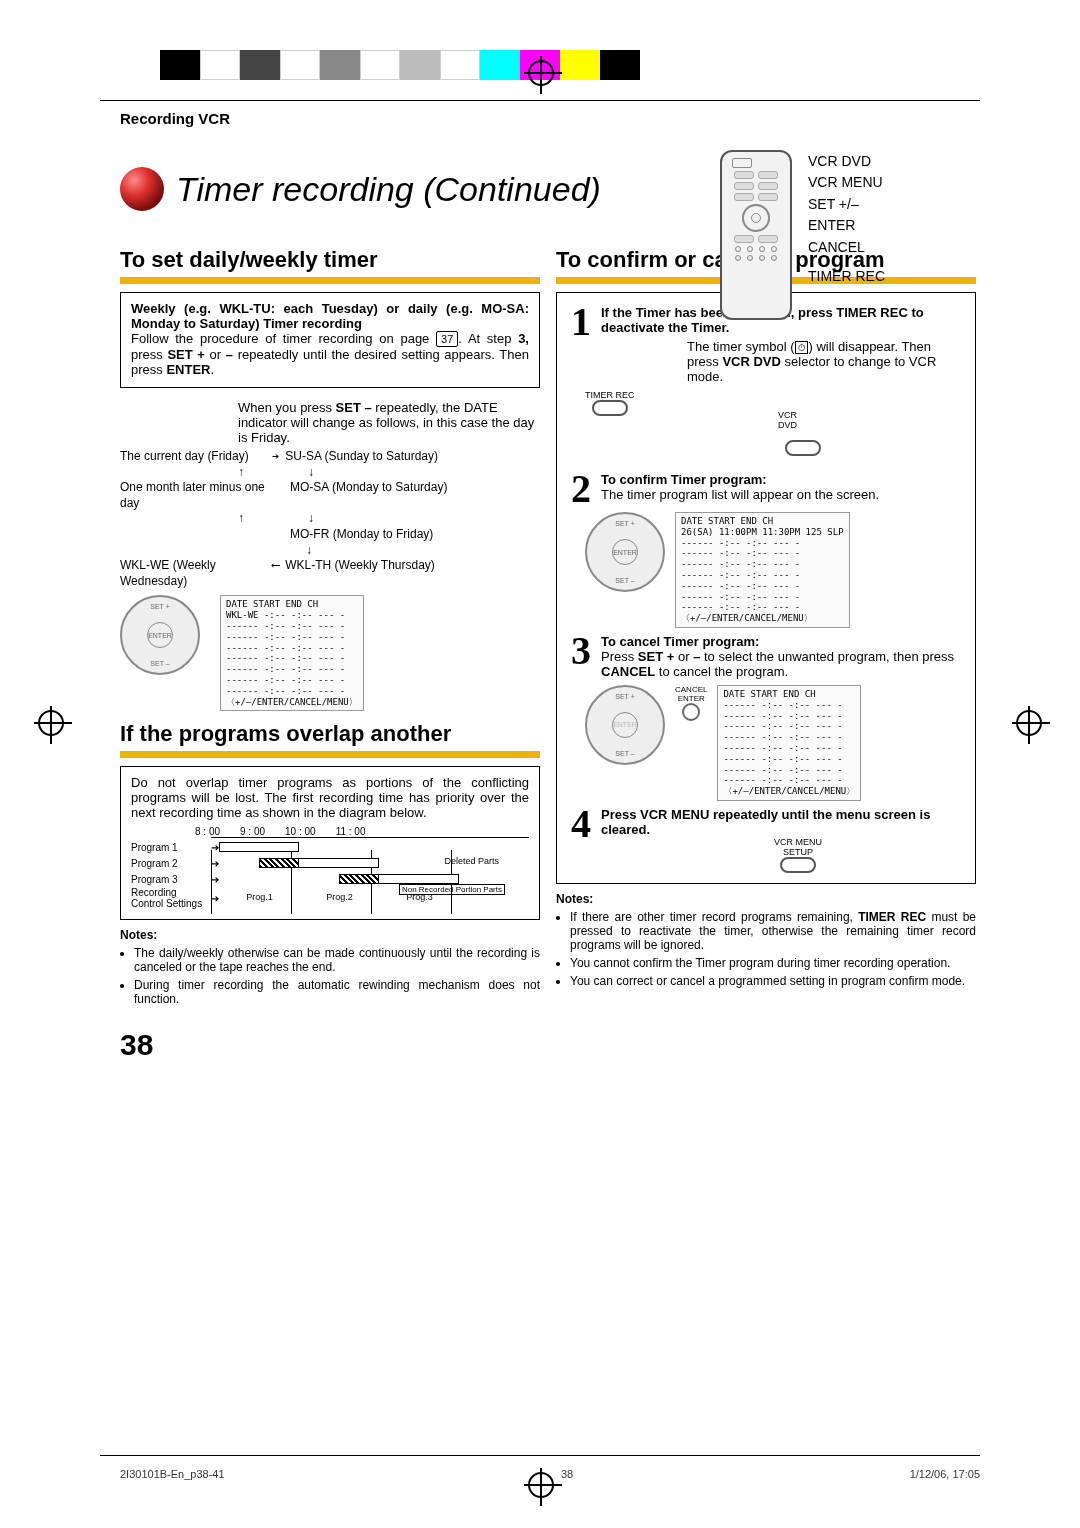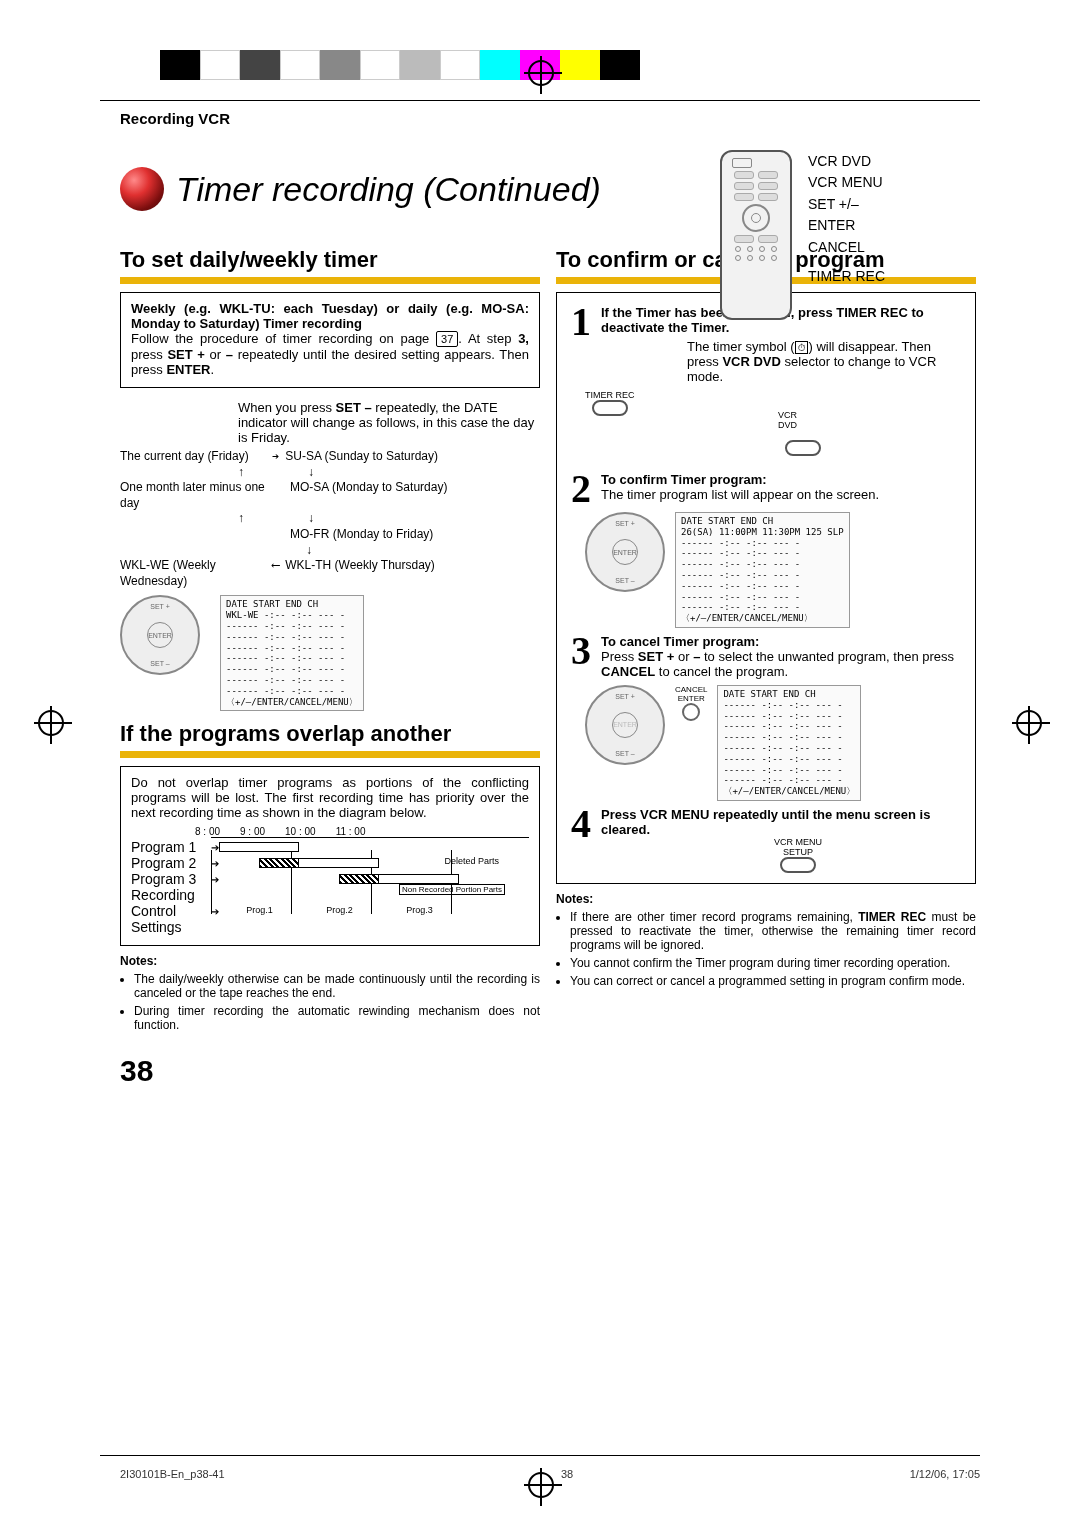--- a/index.html
+++ b/index.html
@@ -101,21 +101,21 @@
   .notes { font-size:12px; margin-top:8px; }
   .notes li { margin-bottom:4px; text-align:justify;}
   .pgnum { font-size:30px; font-weight:bold; margin-top:18px;}
   .footer { position:absolute; left:120px; bottom:48px; width:860px; font-size:11px; color:#333; display:flex; justify-content:space-between;}
   .footer-line { position:absolute; left:100px; bottom:72px; width:880px; border-top:1px solid #000;}
   .gantt {
     font-size:10px; position:relative; margin-top:6px;
   }
   .gantt-head { display:flex; margin-left:64px; gap:20px;}
   .gantt-row { display:flex; align-items:center; height:16px;}
-  .gantt-label { width:80px; font-size:14px;}
+  .gantt-label { width:80px; font-size:10px;}
   .gantt-bar-area { position:relative; flex:1; height:12px;}
   .bar { position:absolute; height:10px; top:1px; border:1px solid #000;}
   .bar.solid { background:#fff;}
   .bar.del { background:repeating-linear-gradient(45deg,#000 0 2px,#fff 2px 4px);}
   .gantt-grid { position:absolute; top:12px; bottom:0; width:1px; background:#000;}
   .small-btn { display:inline-block; width:36px; height:16px; border:2px solid #555; border-radius:8px; vertical-align:middle;}
   .cancel-ic { display:inline-flex; flex-direction:column; align-items:center; font-size:8px;}
   .cancel-ic .ring { width:18px; height:18px; border:2px solid #666; border-radius:50%;}
   .rcol-diagram { display:flex; gap:10px; align-items:flex-start; margin:6px 0 6px 18px;}
   .menu-lbl { font-size:9px; text-align:center; margin-left:30px;}

